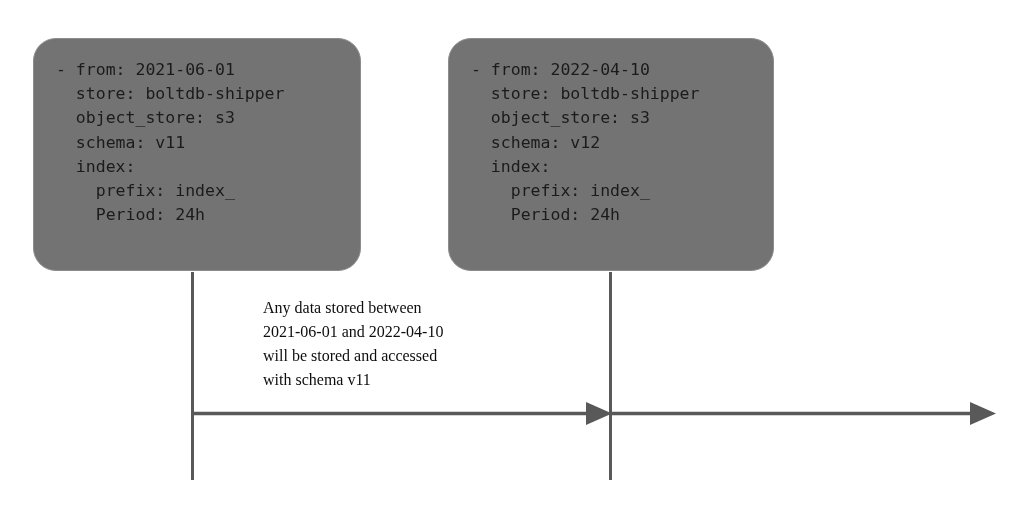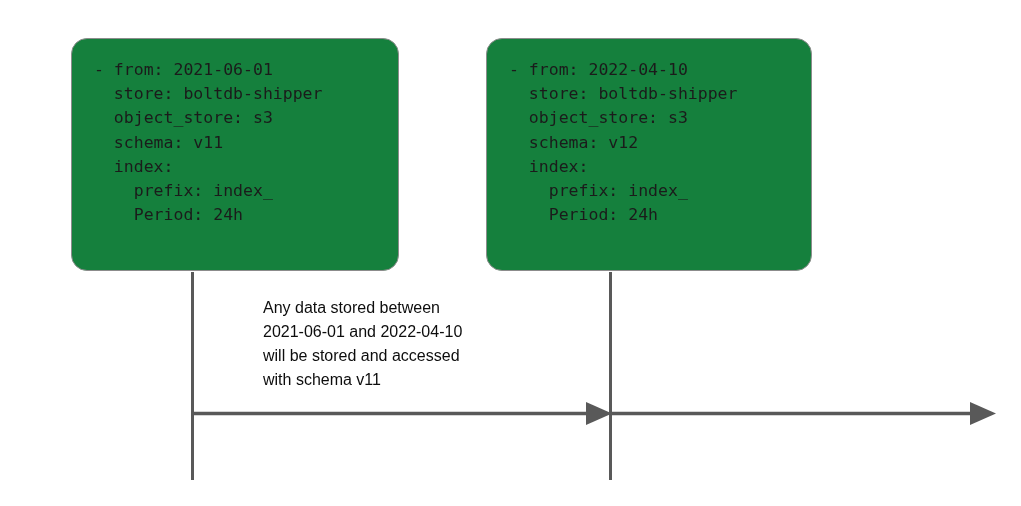--- a/index.html
+++ b/index.html
@@ -15,24 +15,23 @@
     width: 1021px;
     height: 506px;
     background: #ffffff;
     overflow: hidden;
   }
 
   
   .config-box {
     position: absolute;
     box-sizing: border-box;
-    background: #15803d;
+    background: #737373;
     border: 1.6px solid #8c8c8c;
-    border-radius: 16px;
-    margin-left: 38px;
+    border-radius: 23px;
   }
   #box-schema-v11 {
     left: 33px;
     top: 38px;
     width: 328px;
     height: 233px;
   }
   #box-schema-v12 {
     left: 448px;
     top: 38px;
@@ -75,21 +74,21 @@
     top: 0;
     width: 1021px;
     height: 506px;
     pointer-events: none;
   }
 
   
   .annotation {
     position: absolute;
     margin: 0;
-    font-family: Liberation Sans, sans-serif;
+    font-family: Liberation Serif, serif;
     font-size: 16px;
     line-height: 24px;
     color: #0d0d0d;
     white-space: pre-line;
   }
   #annotation-v11 {
     left: 263px;
     top: 296px;
     width: 300px;
   }

